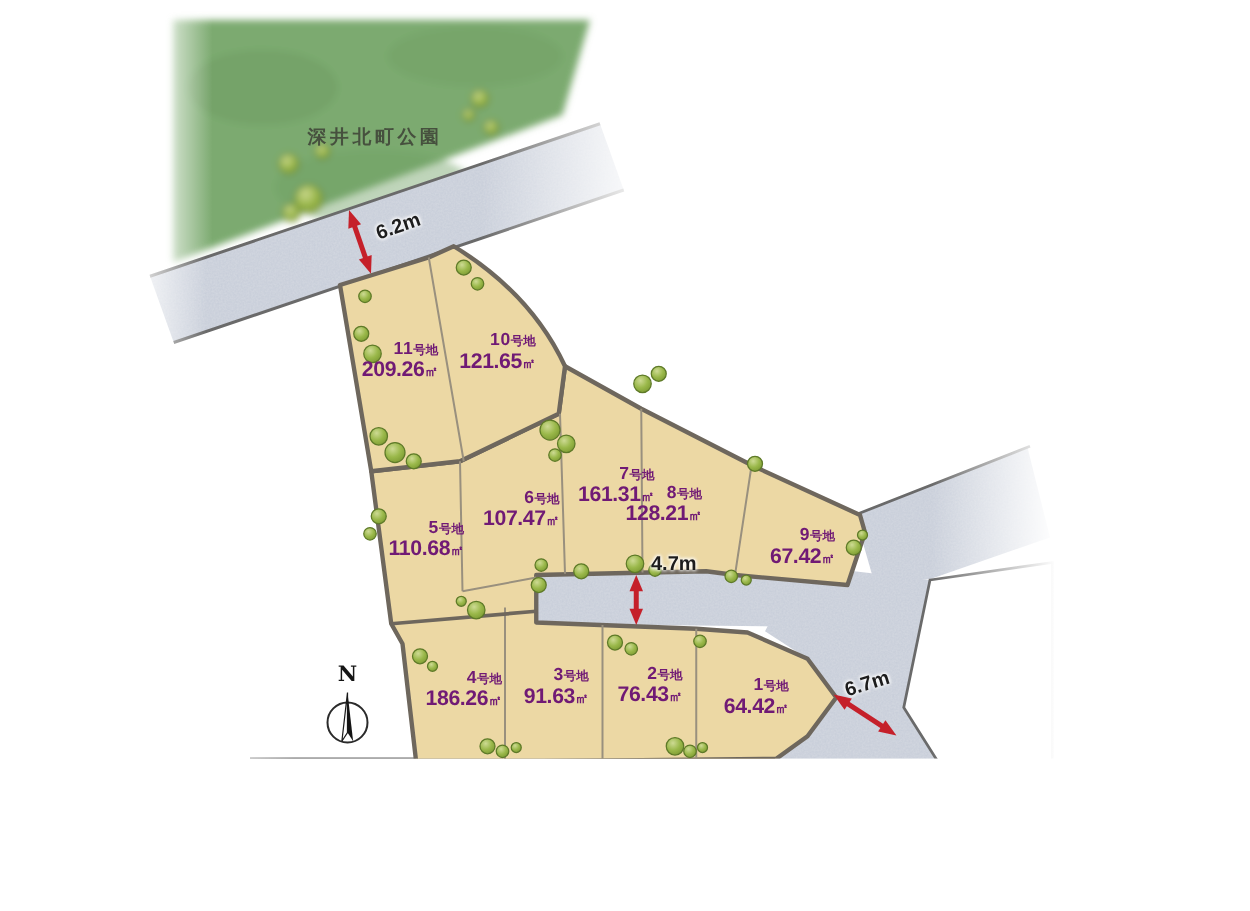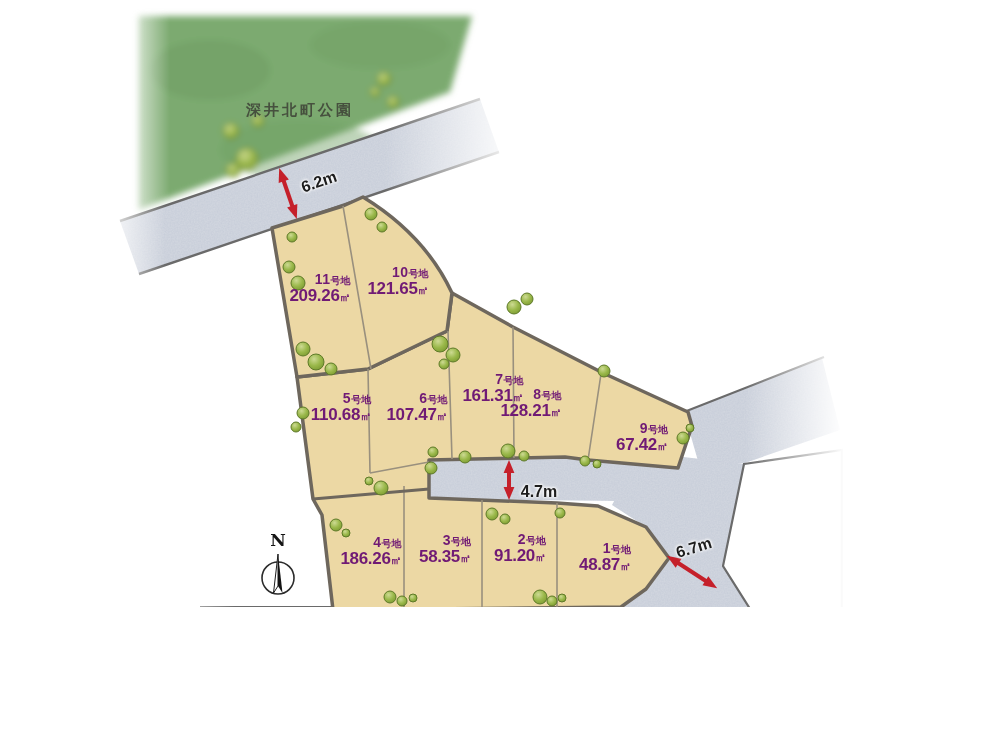--- a/index.html
+++ b/index.html
@@ -216,43 +216,43 @@
   <g transform="translate(278,578)">
     <circle r="16" fill="none" stroke="#2b2b2b" stroke-width="1.6"></circle>
     <polygon points="0,-24 -4.5,15 0,8" fill="#ffffff" stroke="#1c1c1c" stroke-width="1"></polygon>
     <polygon points="0,-24 4.5,15 0,8" fill="#141414"></polygon>
   </g>
 </svg>
 
 <div class="lbl park-label" style="left:300px;top:110px">深井北町公園</div>
 
 <div class="lbl meas rot-n19" style="left:319px;top:182px">6.2m</div>
-<div class="lbl meas" style="left:539px;top:492px">4.7m</div>
+<div class="lbl meas" style="left:539px;top:452px">4.7m</div>
 <div class="lbl meas rot-n17" style="left:694px;top:548px">6.7m</div>
 <div class="lbl meas" style="left:544px;top:640px">6.7m</div>
 
 <div class="lbl north-label" style="left:278px;top:540px">N</div>
 
 <div class="lbl lot-label" style="left:605px;top:557px">
   <div class="lot-name"><span class="num">1</span><span class="suf">号地</span></div>
-  <div class="lot-area"><span class="val">48.87</span><span class="unit">㎡</span></div>
+  <div class="lot-area"><span class="val">64.42</span><span class="unit">㎡</span></div>
 </div>
 <div class="lbl lot-label" style="left:520px;top:548px">
   <div class="lot-name"><span class="num">2</span><span class="suf">号地</span></div>
-  <div class="lot-area"><span class="val">91.20</span><span class="unit">㎡</span></div>
+  <div class="lot-area"><span class="val">76.43</span><span class="unit">㎡</span></div>
 </div>
 <div class="lbl lot-label" style="left:445px;top:549px">
   <div class="lot-name"><span class="num">3</span><span class="suf">号地</span></div>
-  <div class="lot-area"><span class="val">58.35</span><span class="unit">㎡</span></div>
+  <div class="lot-area"><span class="val">91.63</span><span class="unit">㎡</span></div>
 </div>
 <div class="lbl lot-label" style="left:371px;top:551px">
   <div class="lot-name"><span class="num">4</span><span class="suf">号地</span></div>
   <div class="lot-area"><span class="val">186.26</span><span class="unit">㎡</span></div>
 </div>
-<div class="lbl lot-label" style="left:341px;top:407px">
+<div class="lbl lot-label" style="left:341px;top:431px">
   <div class="lot-name"><span class="num">5</span><span class="suf">号地</span></div>
   <div class="lot-area"><span class="val">110.68</span><span class="unit">㎡</span></div>
 </div>
 <div class="lbl lot-label" style="left:417px;top:407px">
   <div class="lot-name"><span class="num">6</span><span class="suf">号地</span></div>
   <div class="lot-area"><span class="val">107.47</span><span class="unit">㎡</span></div>
 </div>
 <div class="lbl lot-label" style="left:493px;top:388px">
   <div class="lot-name"><span class="num">7</span><span class="suf">号地</span></div>
   <div class="lot-area"><span class="val">161.31</span><span class="unit">㎡</span></div>

